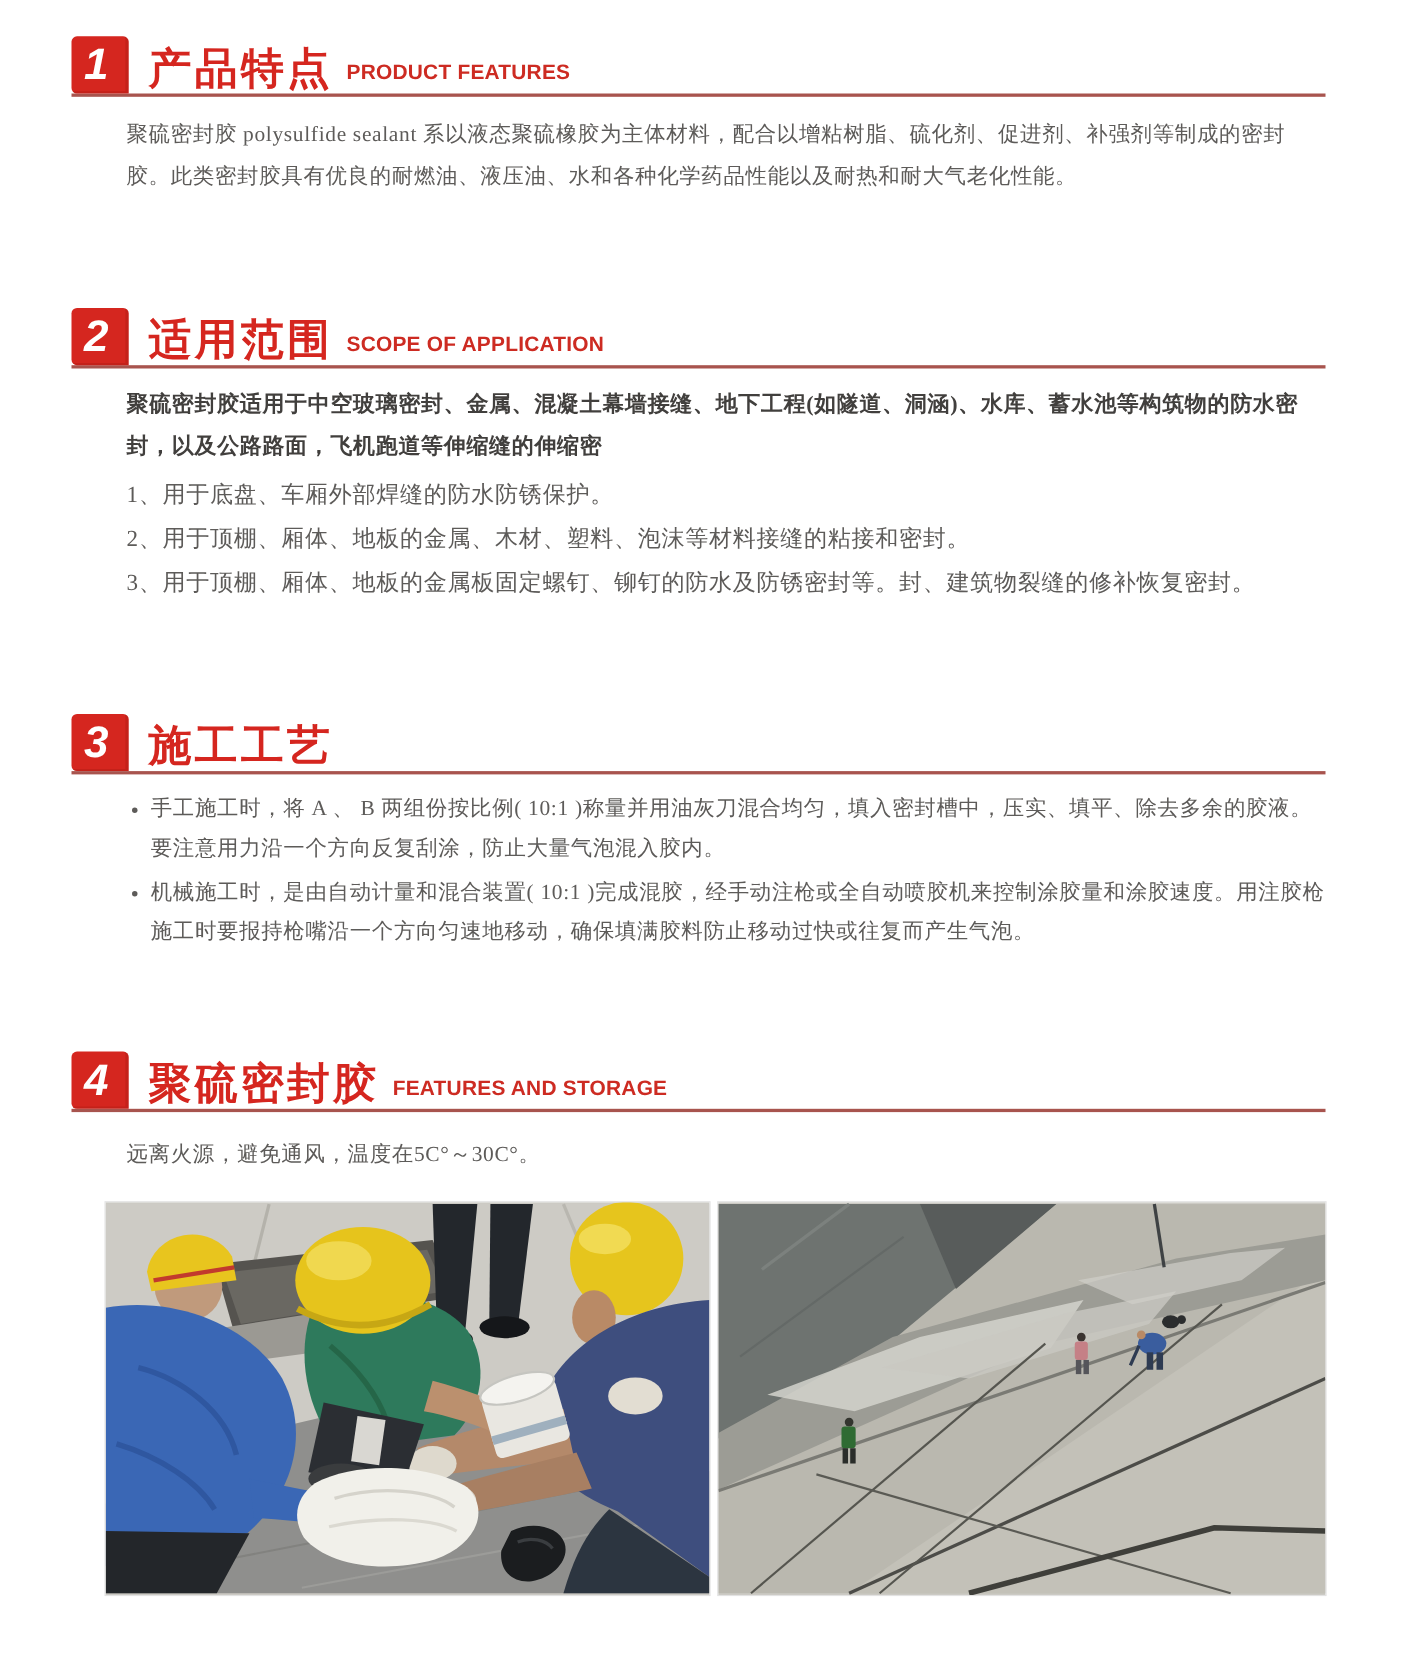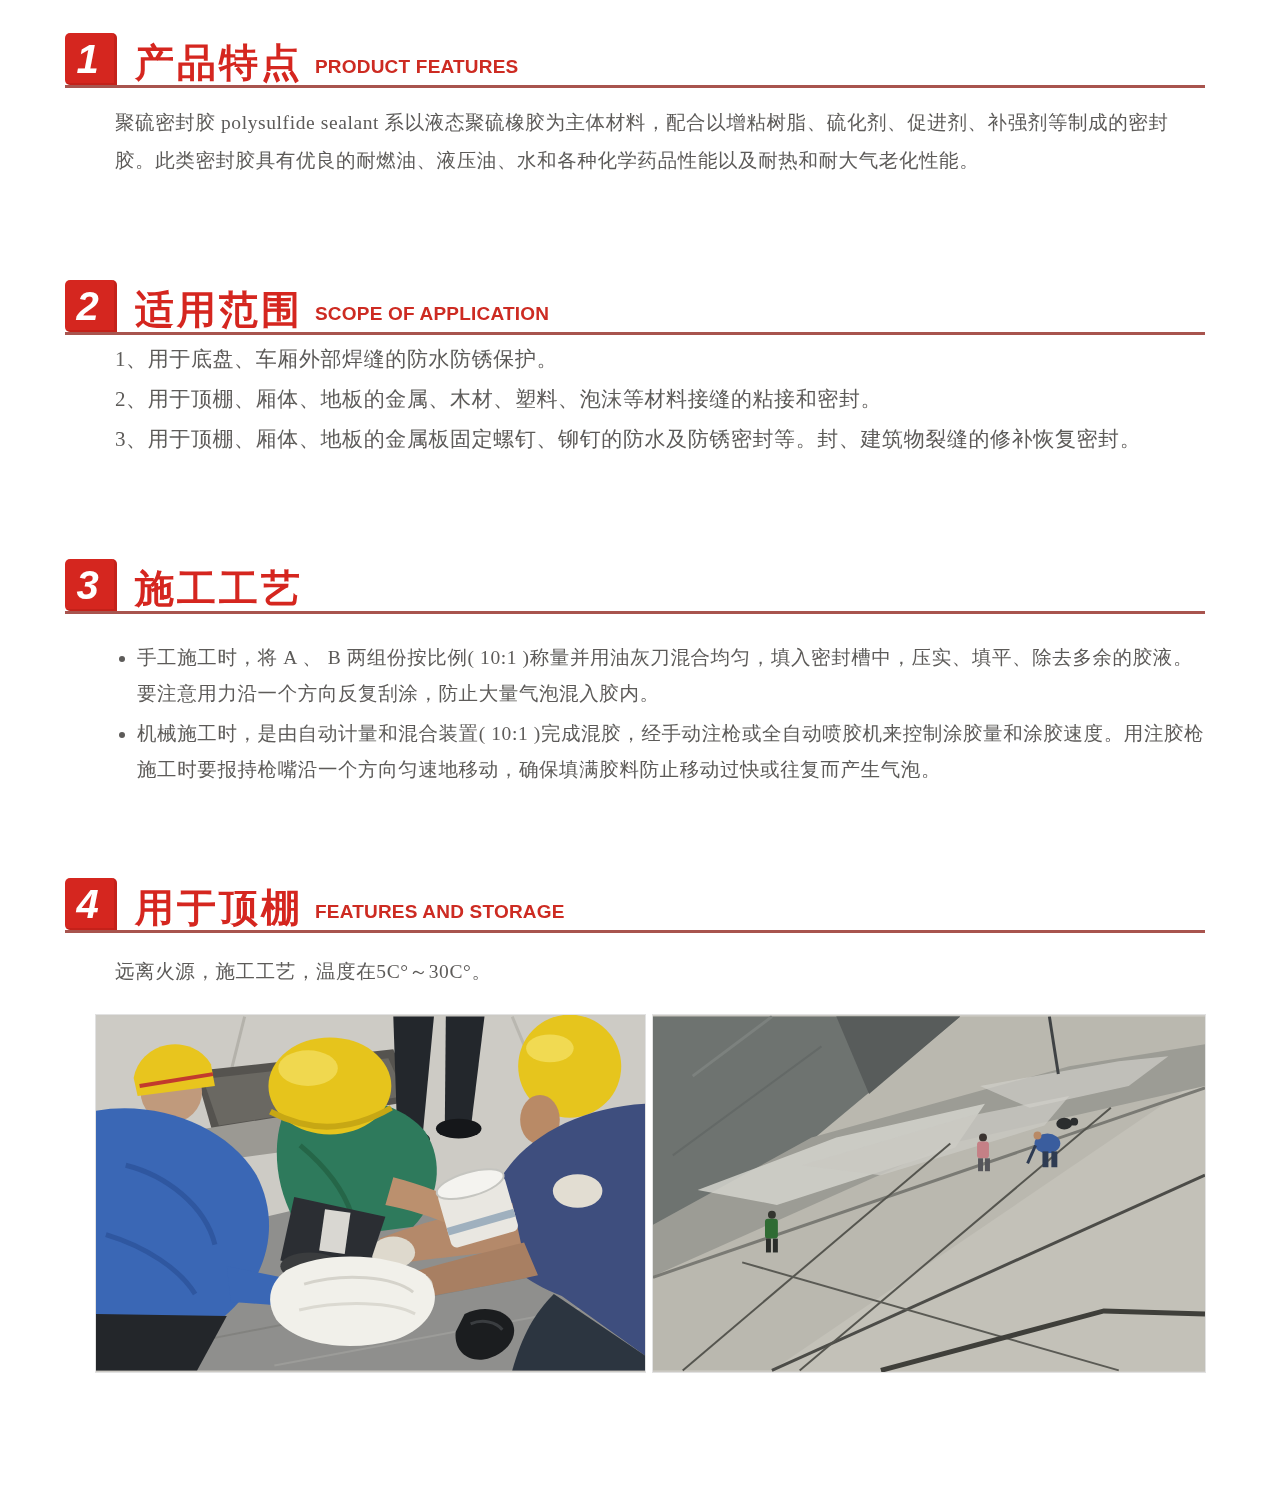--- a/index.html
+++ b/index.html
@@ -68,21 +68,21 @@
     letter-spacing: 0.6px;
   }
   .app-list { list-style: none; margin-top: 4px; }
   .app-list li {
     font-size: 21px;
     line-height: 32px;
     margin-top: 8px;
     color: #5d5b59;
     letter-spacing: 0.6px;
   }
-  .step-list { margin-top: 26px; padding-left: 22px; }
+  .step-list { margin-top: 14px; padding-left: 22px; }
   .step-list li {
     list-style: disc;
     font-size: 19.5px;
     line-height: 36px;
     color: #5d5b59;
     letter-spacing: 0.6px;
     margin-bottom: 4px;
   }
 
   .sec-scope        { margin-top: 100px; }
@@ -119,20 +119,21 @@
     </div>
   </section>
 
   <section class="sec sec-scope">
     <div class="sec-header">
       <div class="badge">2</div>
       <span class="t-zh">适用范围</span>
       <span class="t-en">SCOPE OF APPLICATION</span>
     </div>
     <div class="sec-body">
+      <p class="lead-p">聚硫密封胶适用于中空玻璃密封、金属、混凝土幕墙接缝、地下工程(如隧道、洞涵)、水库、蓄水池等构筑物的防水密封，以及公路路面，飞机跑道等伸缩缝的伸缩密</p>
       <ul class="app-list">
         <li>1、用于底盘、车厢外部焊缝的防水防锈保护。</li>
         <li>2、用于顶棚、厢体、地板的金属、木材、塑料、泡沫等材料接缝的粘接和密封。</li>
         <li>3、用于顶棚、厢体、地板的金属板固定螺钉、铆钉的防水及防锈密封等。封、建筑物裂缝的修补恢复密封。</li>
       </ul>
     </div>
   </section>
 
   <section class="sec sec-construction">
     <div class="sec-header">
@@ -143,25 +144,25 @@
       <ul class="step-list">
         <li>手工施工时，将 A 、 B 两组份按比例( 10:1 )称量并用油灰刀混合均匀，填入密封槽中，压实、填平、除去多余的胶液。要注意用力沿一个方向反复刮涂，防止大量气泡混入胶内。</li>
         <li>机械施工时，是由自动计量和混合装置( 10:1 )完成混胶，经手动注枪或全自动喷胶机来控制涂胶量和涂胶速度。用注胶枪施工时要报持枪嘴沿一个方向匀速地移动，确保填满胶料防止移动过快或往复而产生气泡。</li>
       </ul>
     </div>
   </section>
 
   <section class="sec sec-packaging">
     <div class="sec-header">
       <div class="badge">4</div>
-      <span class="t-zh">用于顶棚</span>
+      <span class="t-zh">聚硫密封胶</span>
       <span class="t-en">FEATURES AND STORAGE</span>
     </div>
     <div class="sec-body">
-      <p class="body-p">远离火源，施工工艺，温度在5C°～30C°。</p>
+      <p class="body-p">远离火源，避免通风，温度在5C°～30C°。</p>
     </div>
   </section>
 
   <div class="photos">
 
     <svg class="photo" width="554" height="357" viewBox="0 0 554 357" xmlns="http://www.w3.org/2000/svg">
       <rect width="554" height="357" fill="#cdcbc5"></rect>
 
       <line x1="150" y1="0" x2="120" y2="120" stroke="#b4b2ab" stroke-width="3"></line>
       <line x1="420" y1="0" x2="470" y2="120" stroke="#b9b7b0" stroke-width="3"></line>

